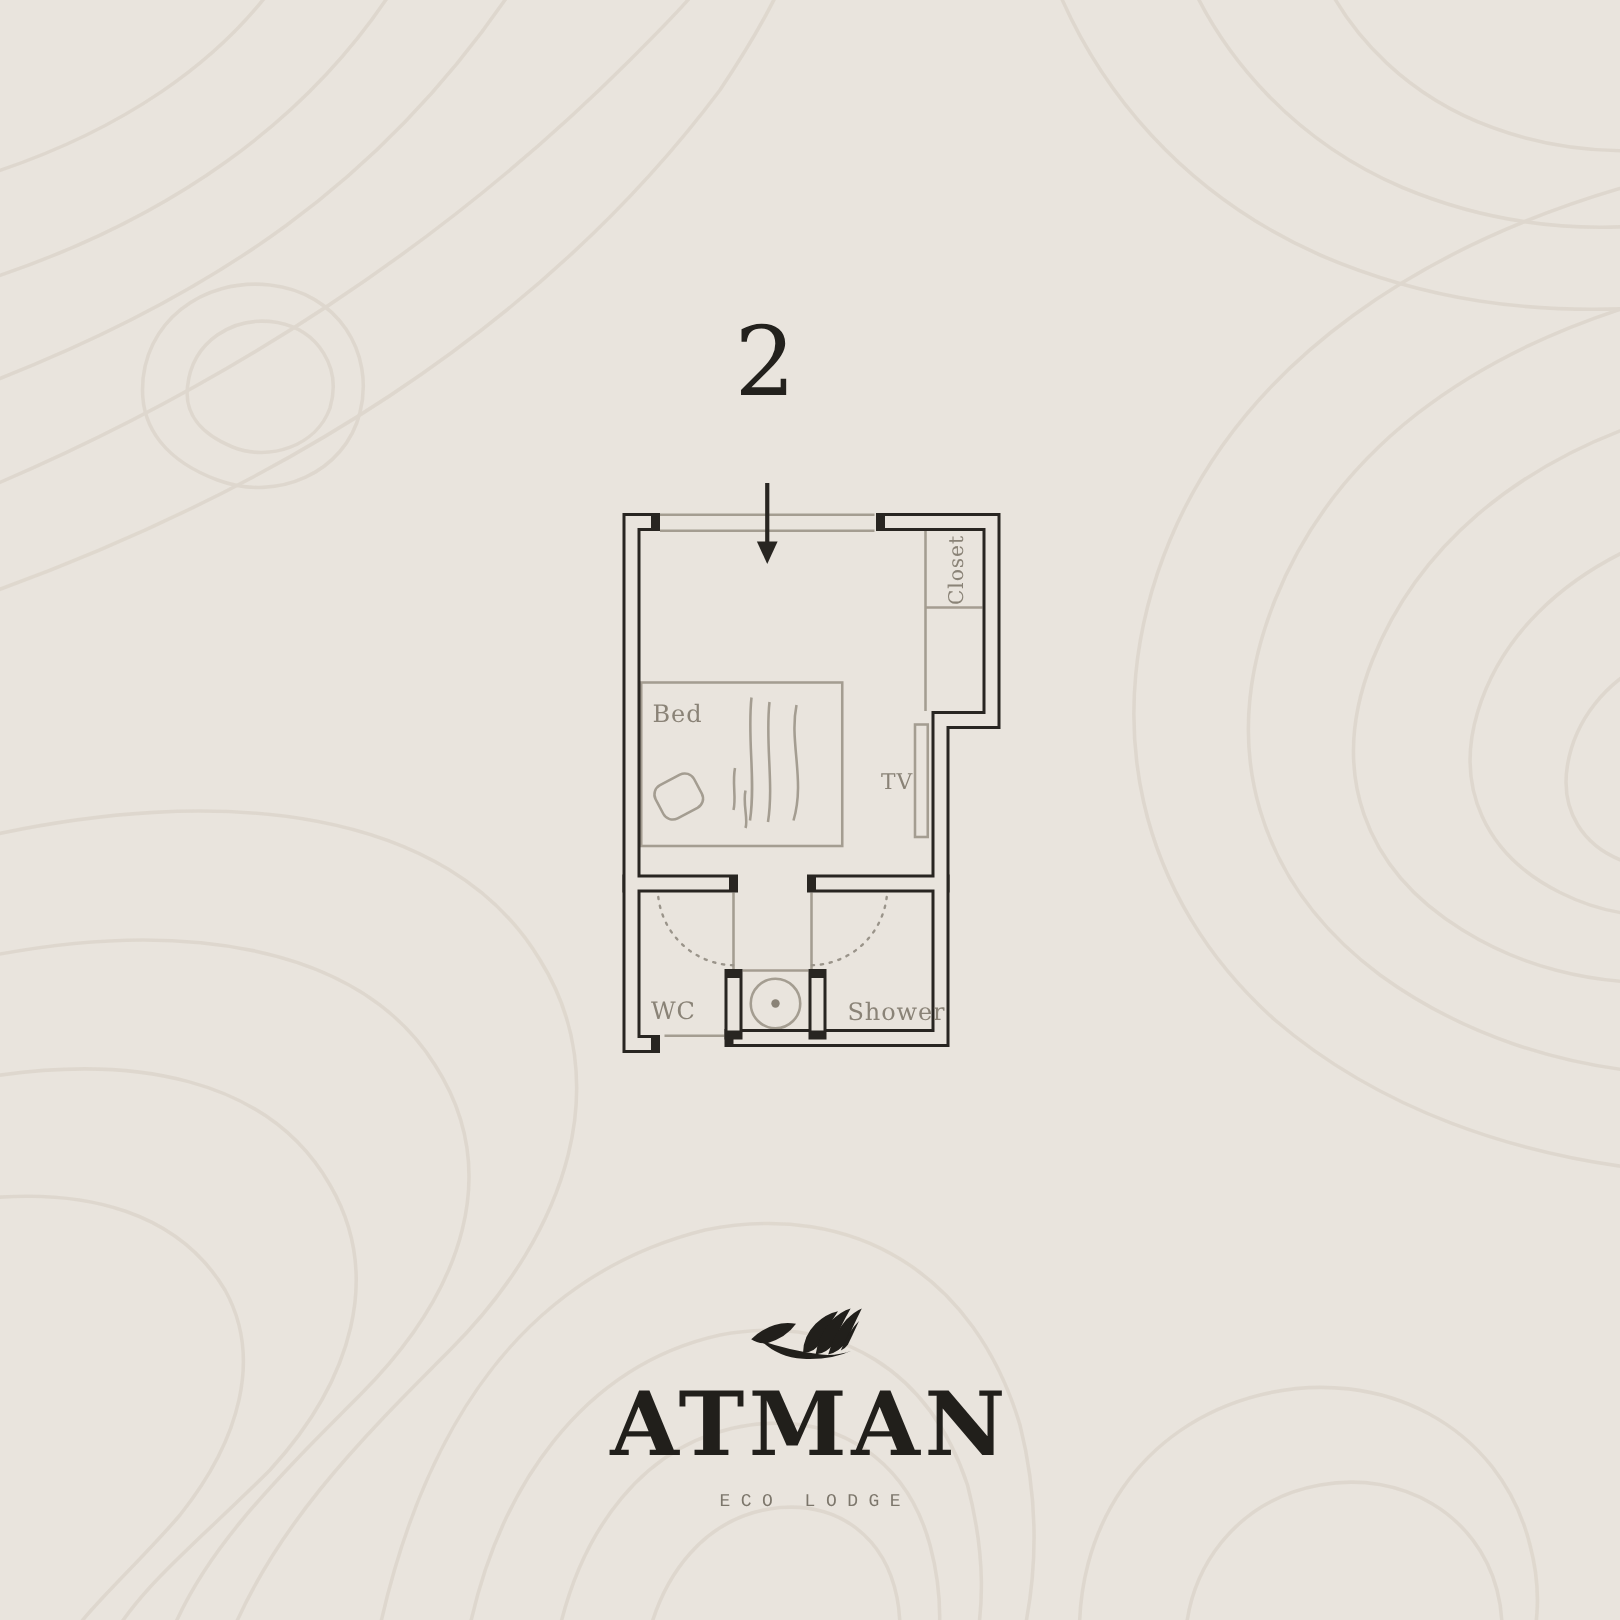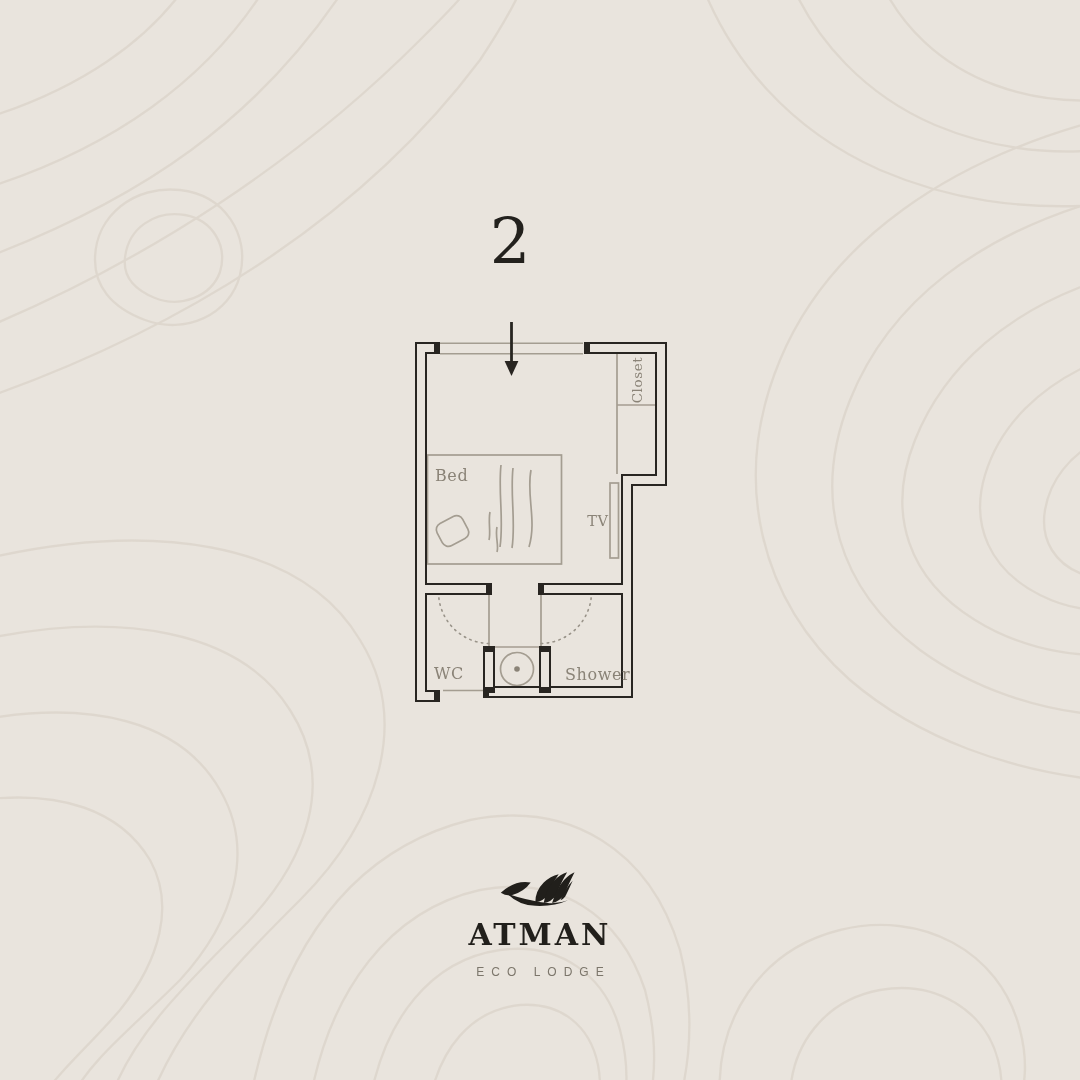--- a/index.html
+++ b/index.html
@@ -6,22 +6,22 @@
   .canvas{position:relative;width:1080px;height:1080px;background:#e9e4dd;overflow:hidden;
           font-family:"DejaVu Serif",serif;}
   .contours{position:absolute;inset:0;}
   .plan{position:absolute;inset:0;}
   .room-number{position:absolute;left:460px;top:210px;width:100px;text-align:center;
                font-size:64px;font-weight:400;color:#23211d;line-height:1;}
   .plan-label{font-family:"DejaVu Serif",serif;letter-spacing:0.6px;}
   .logo{position:absolute;left:0;top:872px;width:100%;text-align:center;}
   .leaf{display:block;margin:0 auto;}
   .brand-name{margin-top:12px;font-family:"DejaVu Serif",serif;font-weight:700;
-              font-size:30px;letter-spacing:3px;color:#211f1b;line-height:1;}
-  .brand-tagline{margin-top:16px;font-family:Liberation Sans, sans-serif;
+              font-size:59px;letter-spacing:3px;color:#211f1b;line-height:1;}
+  .brand-tagline{margin-top:16px;font-family:Liberation Mono, monospace;
                  font-size:12px;letter-spacing:7px;color:#7c766b;line-height:1;
                  padding-left:7px;}
 </style>
 </head>
 <body>
 
 <div class="canvas">
 
   <svg class="contours" viewBox="0 0 1080 1080" width="1080" height="1080">
     <g fill="none" stroke-width="2.4" opacity="0.6" stroke="#d8d0c5">

